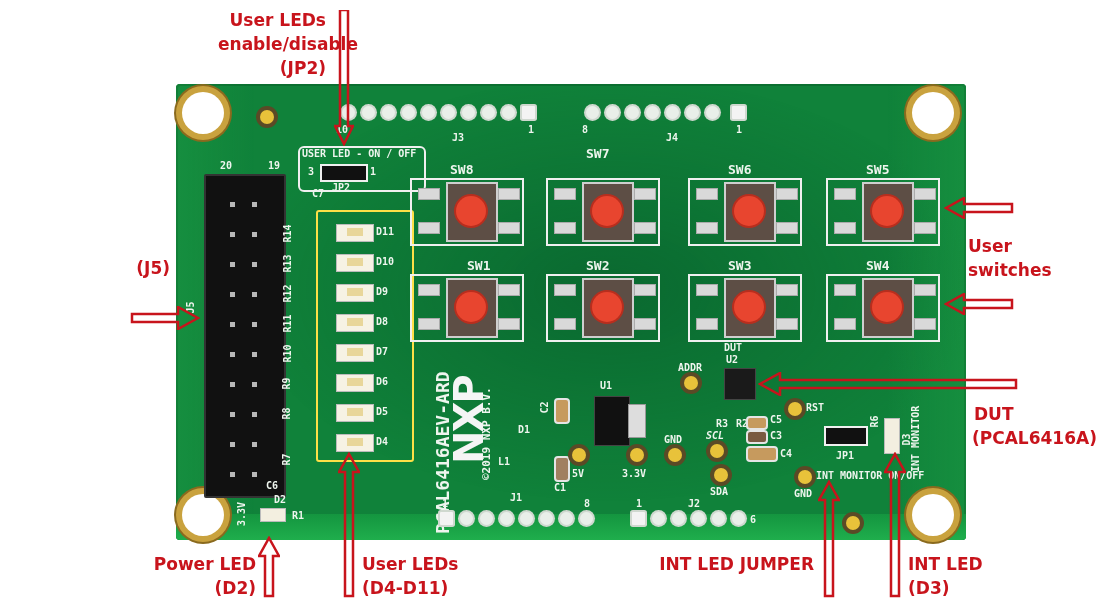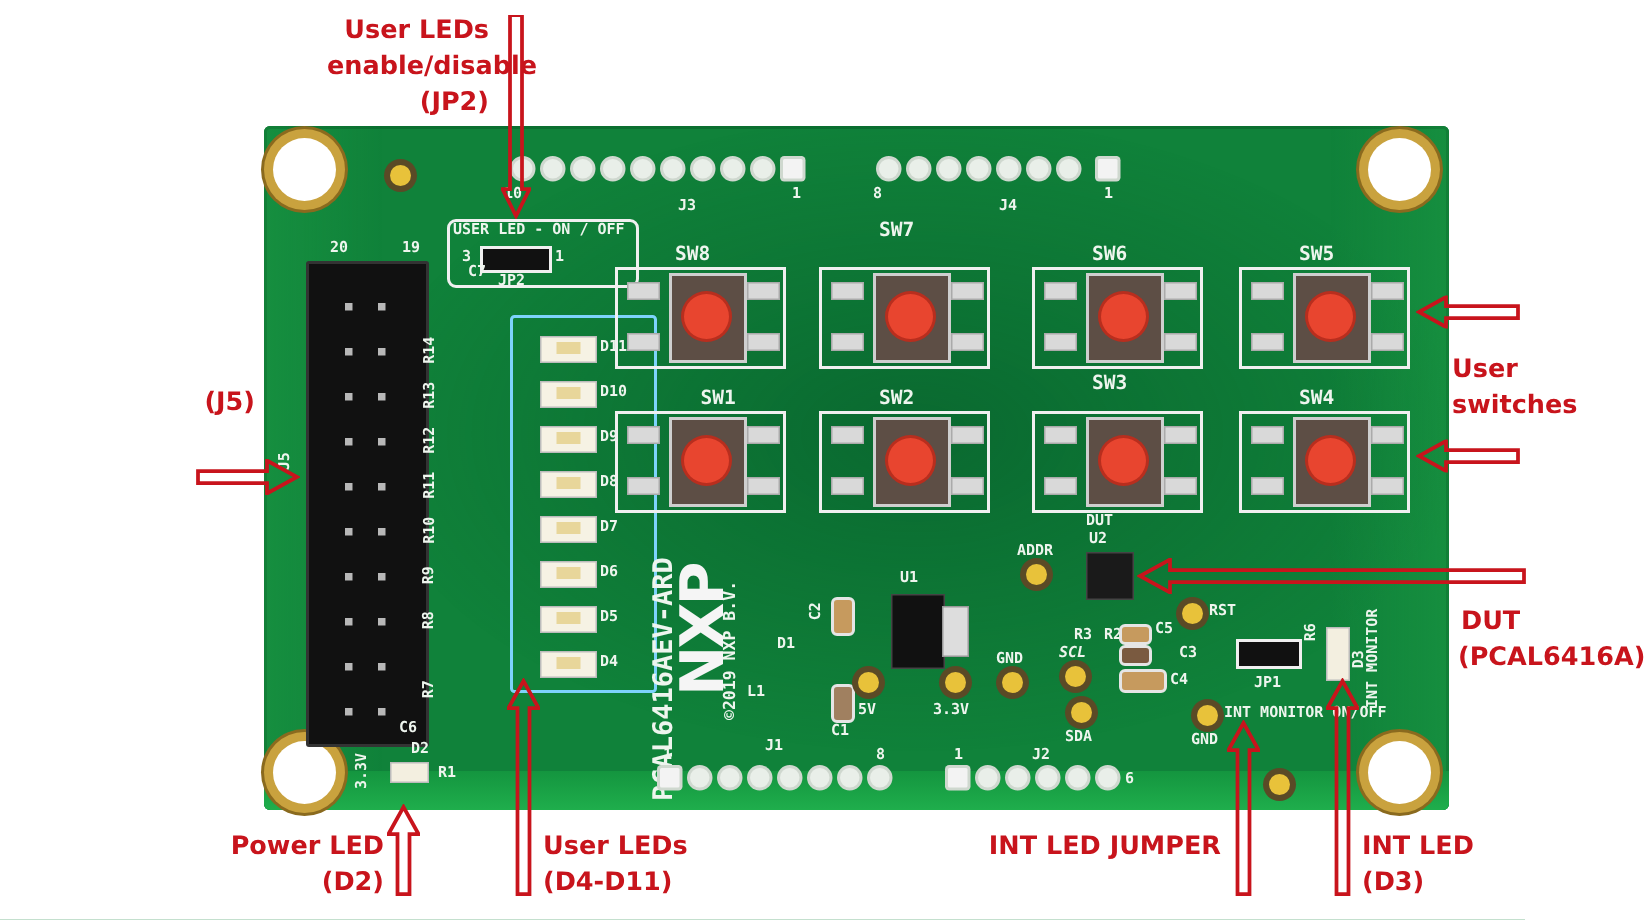--- a/index.html
+++ b/index.html
@@ -18,21 +18,21 @@
   .silk { position:absolute; color:#eef5ee; font-family:"DejaVu Sans Mono", monospace; font-size:10px; font-weight:bold; white-space:nowrap; }
   .silk.big { font-size:13px; }
   .pin { position:absolute; width:13px; height:13px; border-radius:50%; background:#e9efe9; box-shadow:0 0 0 2px #cfd8cf; }
   .pin.sq { border-radius:1px; background:#f3f3f3; }
   .connector { position:absolute; left:28px; top:90px; width:78px; height:320px; background:#111; border:2px solid #333; border-radius:2px; }
   .connector .cpin { position:absolute; width:5px; height:5px; background:#b8b8b8; }
   .switch { position:absolute; width:110px; height:64px; border:2px solid #f0f0f0; }
   .switch .body { position:absolute; left:34px; top:2px; width:48px; height:56px; background:#5d4e45; border:2px solid #cfcfcf; }
   .switch .btn { position:absolute; left:8px; top:12px; width:30px; height:30px; border-radius:50%; background:#e8452f; box-shadow:0 0 0 2px #b82e1e; }
   .switch .pad { position:absolute; width:20px; height:10px; background:#d9d9d9; border:1px solid #aaa; }
-  .led-box { position:absolute; left:140px; top:126px; width:94px; height:248px; border:2px solid #7dd3fc; border-radius:3px;margin-left:24px; }
+  .led-box { position:absolute; left:140px; top:126px; width:94px; height:248px; border:2px solid #fde047; border-radius:3px; }
   .led { position:absolute; left:18px; width:36px; height:16px; background:#f6f2e4; border:1px solid #bbb; }
   .led::after { content:""; position:absolute; left:10px; top:3px; width:16px; height:8px; background:#e8d69a; }
   .ic { position:absolute; background:#111; border:1px solid #444; }
   .cap { position:absolute; background:#c69a5e; border:2px solid #e5e5e5; border-radius:4px; }
   .arrow { position:absolute; }
   .arrow svg { display:block; }
 </style>
 </head>
 <body>
 
@@ -132,21 +132,21 @@
       <div class="cpin" style="left:46px; top:296px;"></div>
   </div>
   <span class="silk" style="left:8px; top:218px; transform:rotate(-90deg);">J5</span>
 
   <div style="position:absolute; left:122px; top:62px; width:124px; height:42px; border:2px solid #f0f0f0; border-radius:6px;"></div>
   <span class="silk" style="left:126px; top:64px;">USER LED - ON / OFF</span>
   <span class="silk" style="left:132px; top:82px;">3</span>
   <div style="position:absolute; left:144px; top:80px; width:44px; height:14px; background:#111; border:2px solid #f0f0f0;"></div>
   <span class="silk" style="left:194px; top:82px;">1</span>
   <span class="silk" style="left:156px; top:98px;">JP2</span>
-  <span class="silk" style="left:136px; top:92px;">C7</span>
+  <span class="silk" style="left:136px; top:104px;">C7</span>
 
   <div class="led-box">
     <div class="led" style="top:12px;"></div>
     <div class="led" style="top:42px;"></div>
     <div class="led" style="top:72px;"></div>
     <div class="led" style="top:102px;"></div>
     <div class="led" style="top:132px;"></div>
     <div class="led" style="top:162px;"></div>
     <div class="led" style="top:192px;"></div>
     <div class="led" style="top:222px;"></div>
@@ -245,21 +245,21 @@
     <div class="body">
         <div class="btn"></div>
       </div>
   </div>
   <span class="silk big" style="left:274px; top:78px;">SW8</span>
   <span class="silk big" style="left:410px; top:62px;">SW7</span>
   <span class="silk big" style="left:552px; top:78px;">SW6</span>
   <span class="silk big" style="left:690px; top:78px;">SW5</span>
   <span class="silk big" style="left:291px; top:174px;">SW1</span>
   <span class="silk big" style="left:410px; top:174px;">SW2</span>
-  <span class="silk big" style="left:552px; top:164px;">SW3</span>
+  <span class="silk big" style="left:552px; top:174px;">SW3</span>
   <span class="silk big" style="left:690px; top:174px;">SW4</span>
 
   <div class="ic" style="left:418px; top:312px; width:34px; height:48px;"></div>
   <div style="position:absolute; left:452px; top:320px; width:16px; height:32px; background:#ddd; border:1px solid #999;"></div>
   <span class="silk" style="left:424px; top:296px;">U1</span>
   <div class="cap" style="left:378px; top:314px; width:12px; height:22px;"></div>
   <span class="silk" style="left:362px; top:318px; transform:rotate(-90deg);">C2</span>
   <div class="cap" style="left:378px; top:372px; width:12px; height:22px; background:#a08060;"></div>
   <span class="silk" style="left:378px; top:398px;">C1</span>
   <span class="silk" style="left:342px; top:340px;">D1</span>
@@ -283,21 +283,21 @@
   <span class="silk" style="left:618px; top:404px;">GND</span>
 
   <div class="ic" style="left:548px; top:284px; width:30px; height:30px; background:#1a1a1a;"></div>
   <span class="silk" style="left:548px; top:258px;">DUT</span>
   <span class="silk" style="left:550px; top:270px;">U2</span>
   <span class="silk" style="left:540px; top:334px;">R3</span>
   <span class="silk" style="left:560px; top:334px;">R2</span>
   <div class="cap" style="left:570px; top:332px; width:18px; height:10px;"></div>
   <span class="silk" style="left:594px; top:330px;">C5</span>
   <div class="cap" style="left:570px; top:346px; width:18px; height:10px; background:#7a5a40;"></div>
-  <span class="silk" style="left:594px; top:346px;margin-left:16px;">C3</span>
+  <span class="silk" style="left:594px; top:346px;">C3</span>
   <div class="cap" style="left:570px; top:362px; width:28px; height:12px;"></div>
   <span class="silk" style="left:604px; top:364px;">C4</span>
 
   <div style="position:absolute; left:648px; top:342px; width:40px; height:16px; background:#111; border:2px solid #f0f0f0;"></div>
   <span class="silk" style="left:660px; top:366px;">JP1</span>
   <span class="silk" style="left:692px; top:332px; transform:rotate(-90deg);">R6</span>
   <div style="position:absolute; left:708px; top:334px; width:14px; height:34px; background:#f3efe0; border:1px solid #bbb;"></div>
   <span class="silk" style="left:724px; top:350px; transform:rotate(-90deg);">D3</span>
   <span class="silk" style="left:640px; top:386px;">INT MONITOR ON/OFF</span>
   <span class="silk" style="transform:rotate(-90deg); transform-origin:left top; left:734px; top:388px;">INT MONITOR</span>

